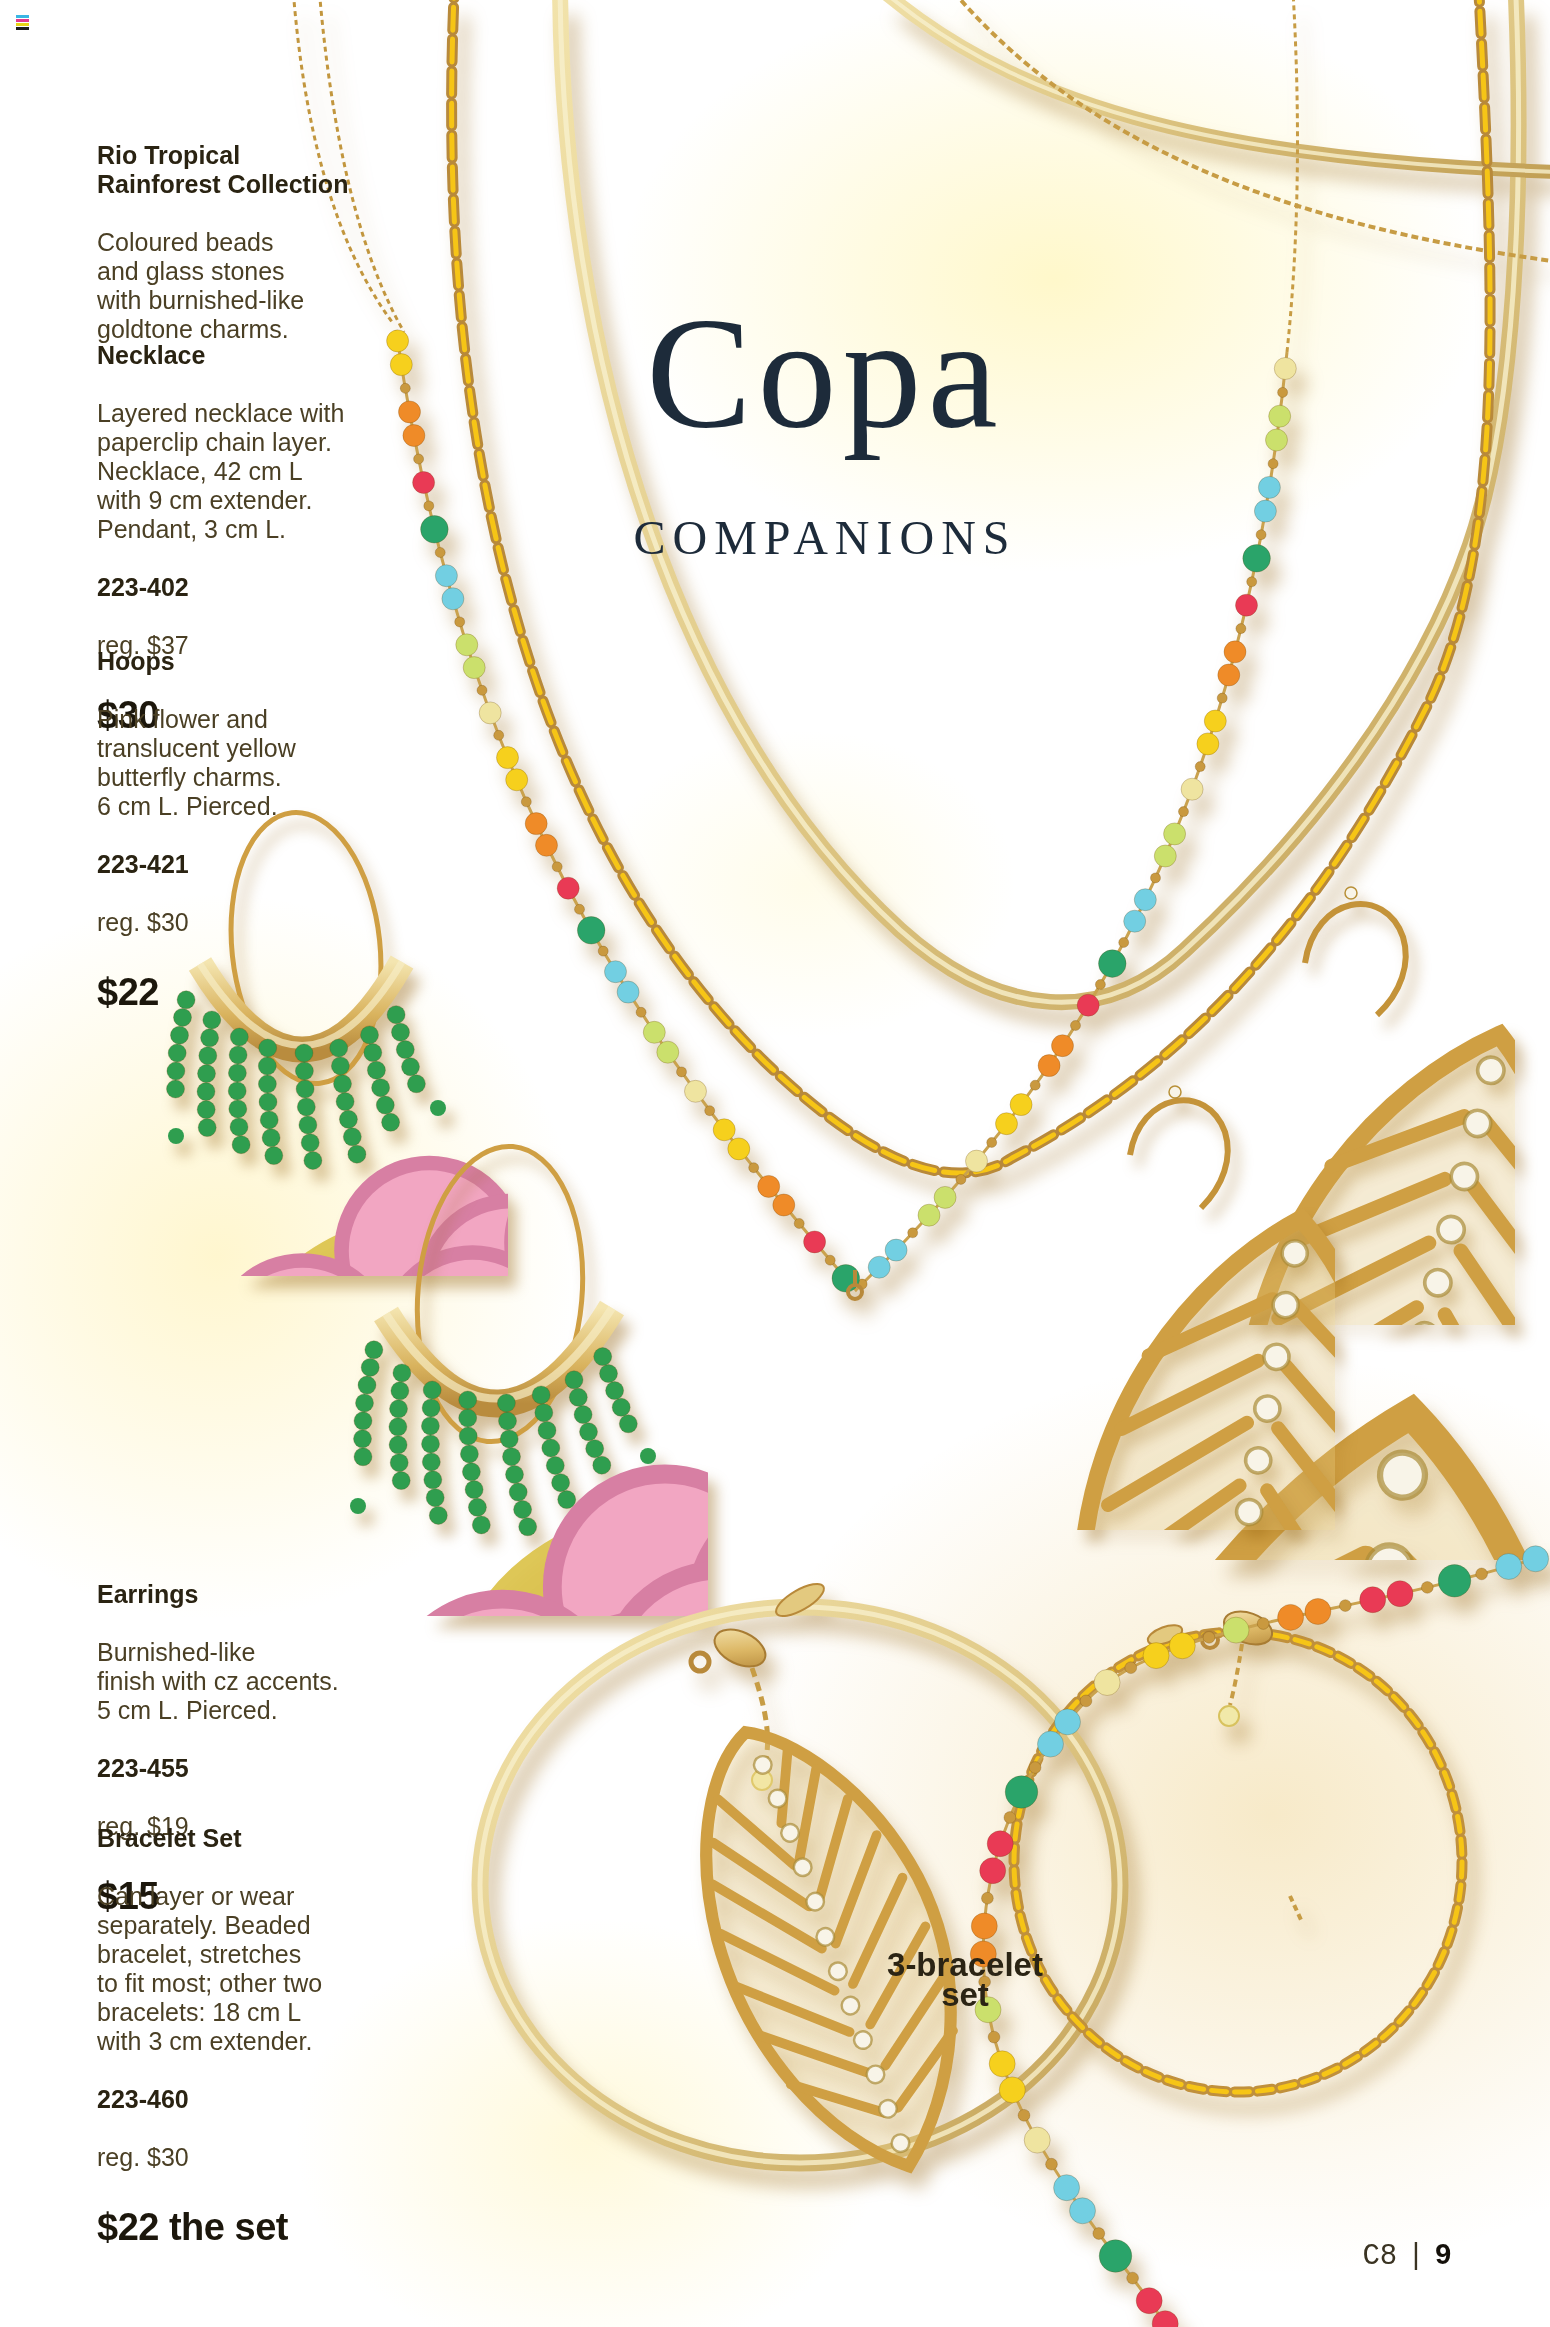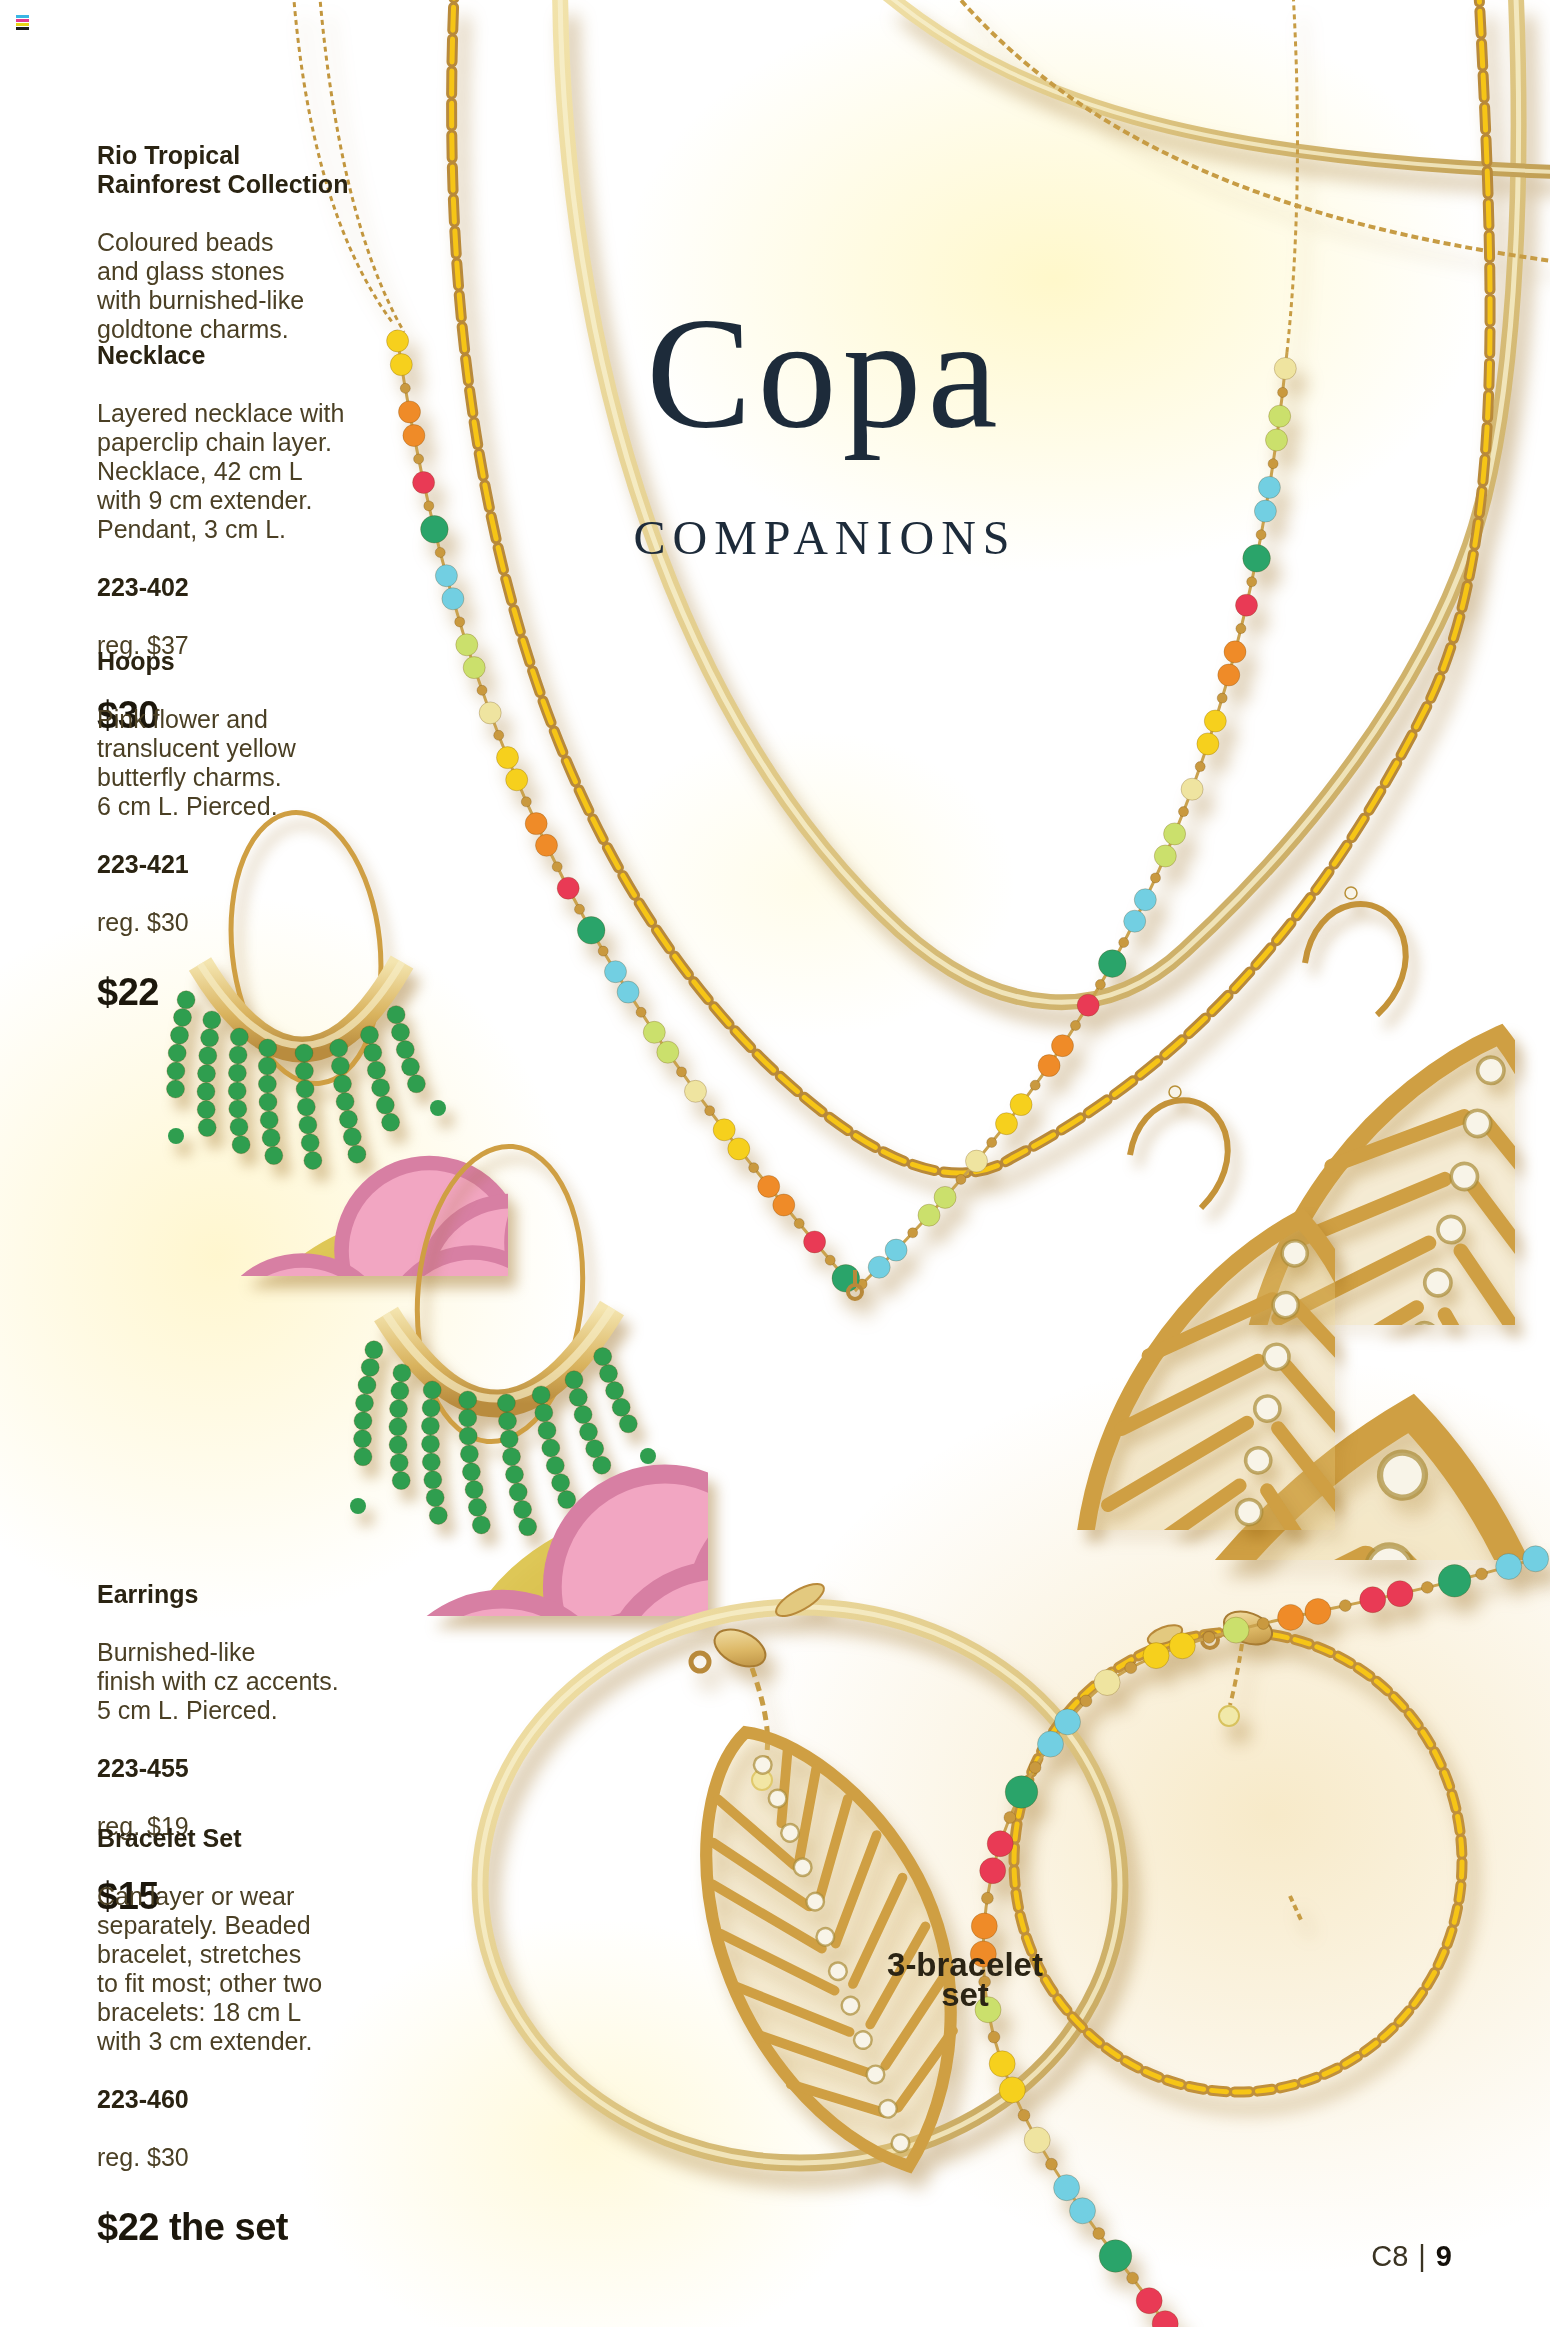--- a/index.html
+++ b/index.html
@@ -21,21 +21,21 @@
        color:#4a3f24;white-space:pre-line;}
   .pname,.ctitle{font-weight:bold;color:#2a2312;}
   .psku{font-weight:bold;color:#2a2312;}
   .pprice{font-size:38px;line-height:44px;font-weight:bold;color:#1c170c;margin-top:4px;letter-spacing:-0.5px;}
   .headline{position:absolute;left:595px;top:294px;width:460px;z-index:3;text-align:center;
        color:#1d2b3a;font-family:"Liberation Serif",serif;}
   .headline .script{font-size:158px;line-height:158px;letter-spacing:6px;}
   .headline .caps{font-size:48px;line-height:48px;letter-spacing:7px;margin-top:62px;}
   .callout{position:absolute;left:845px;top:1950px;width:240px;z-index:3;text-align:center;
        font-size:33px;line-height:30px;font-weight:bold;color:#2b2414;white-space:pre-line;}
-  .footer{position:absolute;right:98px;top:2240px;z-index:3;font-size:29px;color:#3a3322;}
+  .footer{position:absolute;right:98px;top:2240px;z-index:3;font-size:29px;color:#3a3322;font-family:Liberation Mono, monospace;}
   .footer .sep{margin:0 10px;font-weight:300;}
   .footer .pg{font-weight:bold;color:#14100a;}
 </style>
 </head>
 <body>
 
 <div class="page">
 
   <svg width="0" height="0" style="position:absolute" aria-hidden="true">
     <defs>

